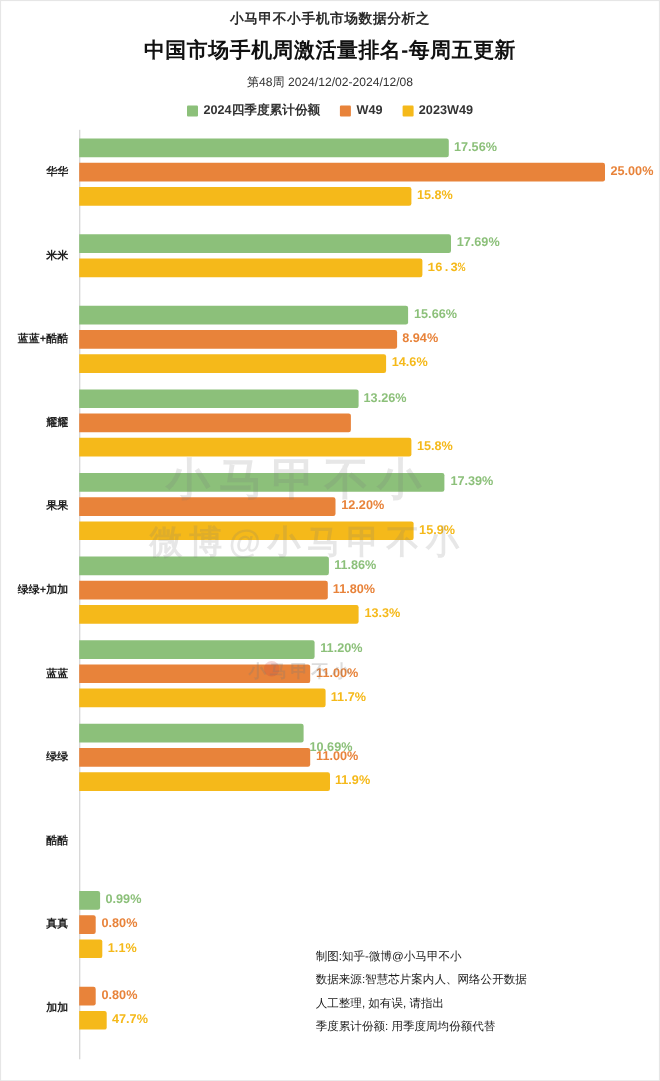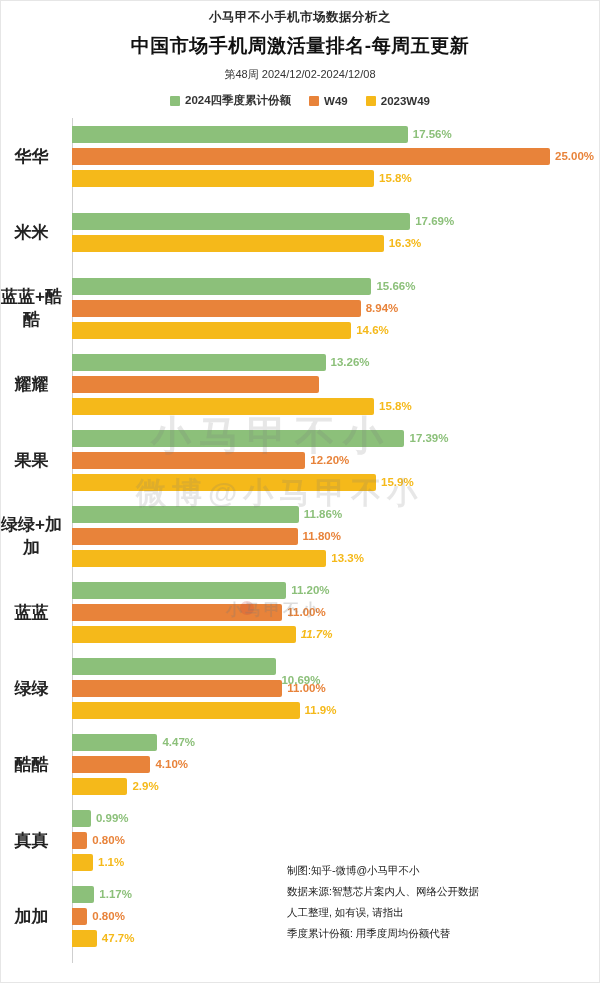--- a/index.html
+++ b/index.html
@@ -84,22 +84,22 @@
     width: 600px;
   }
   .row {
     position: relative;
     height: 76px;
     display: flex;
     align-items: center;
   }
   .row-label {
     width: 66px;
-    text-align: center;
-    font-size: 17px;
+    text-align: right;
+    font-size: 10px;
     font-weight: bold;
     color: #222222;
     padding-right: 5px;
     box-sizing: border-box;
     flex: 0 0 66px;
   }
   .bars {
     position: relative;
     margin-left: 5px;
     flex: 1;
@@ -214,21 +214,21 @@
         </div>
         <div class="row">
           <div class="row-label">米米</div>
           <div class="bars">
             <div class="bar-line">
               <div class="bar" style="background: rgb(140, 192, 122); width: 338.233px;"></div>
               <span class="bar-value" style="color: rgb(140, 192, 122);">17.69%</span>
             </div>
             <div class="bar-line">
               <div class="bar" style="background: rgb(245, 185, 26); width: 311.656px;"></div>
-              <span class="bar-value" style="color: rgb(245, 185, 26);">16.3%</span>
+              <span class="bar-value" style="color: rgb(245, 185, 26); font-family: Liberation Mono, monospace;">16.3%</span>
             </div>
           </div>
         </div>
         <div class="row">
           <div class="row-label">蓝蓝+酷酷</div>
           <div class="bars">
             <div class="bar-line">
               <div class="bar" style="background: rgb(140, 192, 122); width: 299.419px;"></div>
               <span class="bar-value" style="color: rgb(140, 192, 122);">15.66%</span>
             </div>
@@ -299,21 +299,21 @@
             <div class="bar-line">
               <div class="bar" style="background: rgb(140, 192, 122); width: 214.144px;"></div>
               <span class="bar-value" style="color: rgb(140, 192, 122);">11.20%</span>
             </div>
             <div class="bar-line">
               <div class="bar" style="background: rgb(232, 131, 58); width: 210.32px;"></div>
               <span class="bar-value" style="color: rgb(232, 131, 58);">11.00%</span>
             </div>
             <div class="bar-line">
               <div class="bar" style="background: rgb(245, 185, 26); width: 223.704px;"></div>
-              <span class="bar-value" style="color: rgb(245, 185, 26); font-style: italic;">11.7%</span>
+              <span class="bar-value" style="color: rgb(245, 185, 26);">11.7%</span>
             </div>
           </div>
         </div>
         <div class="row">
           <div class="row-label">绿绿</div>
           <div class="bars">
             <div class="bar-line">
               <div class="bar" style="background: rgb(140, 192, 122); width: 204.393px;"></div>
               <span class="bar-value" style="color: rgb(140, 192, 122); margin-top: 28px;">10.69%</span>
             </div>
@@ -322,34 +322,20 @@
               <span class="bar-value" style="color: rgb(232, 131, 58);">11.00%</span>
             </div>
             <div class="bar-line">
               <div class="bar" style="background: rgb(245, 185, 26); width: 227.528px;"></div>
               <span class="bar-value" style="color: rgb(245, 185, 26);">11.9%</span>
             </div>
           </div>
         </div>
         <div class="row">
           <div class="row-label">酷酷</div>
-          <div class="bars">
-            <div class="bar-line">
-              <div class="bar" style="background: rgb(140, 192, 122); width: 85.4664px;"></div>
-              <span class="bar-value" style="color: rgb(140, 192, 122);">4.47%</span>
-            </div>
-            <div class="bar-line">
-              <div class="bar" style="background: rgb(232, 131, 58); width: 78.392px;"></div>
-              <span class="bar-value" style="color: rgb(232, 131, 58);">4.10%</span>
-            </div>
-            <div class="bar-line">
-              <div class="bar" style="background: rgb(245, 185, 26); width: 55.448px;"></div>
-              <span class="bar-value" style="color: rgb(245, 185, 26);">2.9%</span>
-            </div>
-          </div>
         </div>
         <div class="row">
           <div class="row-label">真真</div>
           <div class="bars">
             <div class="bar-line">
               <div class="bar" style="background: rgb(140, 192, 122); width: 18.9288px;"></div>
               <span class="bar-value" style="color: rgb(140, 192, 122);">0.99%</span>
             </div>
             <div class="bar-line">
               <div class="bar" style="background: rgb(232, 131, 58); width: 15.296px;"></div>
@@ -357,24 +343,20 @@
             </div>
             <div class="bar-line">
               <div class="bar" style="background: rgb(245, 185, 26); width: 21.032px;"></div>
               <span class="bar-value" style="color: rgb(245, 185, 26);">1.1%</span>
             </div>
           </div>
         </div>
         <div class="row">
           <div class="row-label">加加</div>
           <div class="bars">
-            <div class="bar-line">
-              <div class="bar" style="background: rgb(140, 192, 122); width: 22.3704px;"></div>
-              <span class="bar-value" style="color: rgb(140, 192, 122);">1.17%</span>
-            </div>
             <div class="bar-line">
               <div class="bar" style="background: rgb(232, 131, 58); width: 15.296px;"></div>
               <span class="bar-value" style="color: rgb(232, 131, 58);">0.80%</span>
             </div>
             <div class="bar-line">
               <div class="bar" style="background: rgb(245, 185, 26); width: 24.856px;"></div>
               <span class="bar-value" style="color: rgb(245, 185, 26);">47.7%</span>
             </div>
           </div>
         </div>

